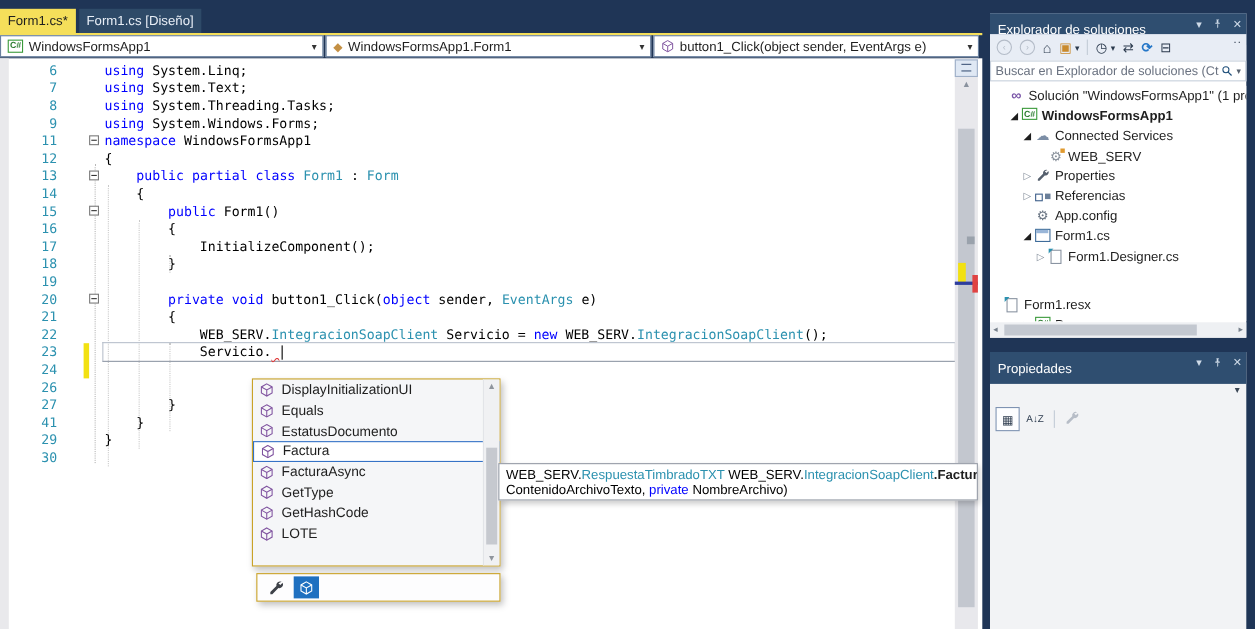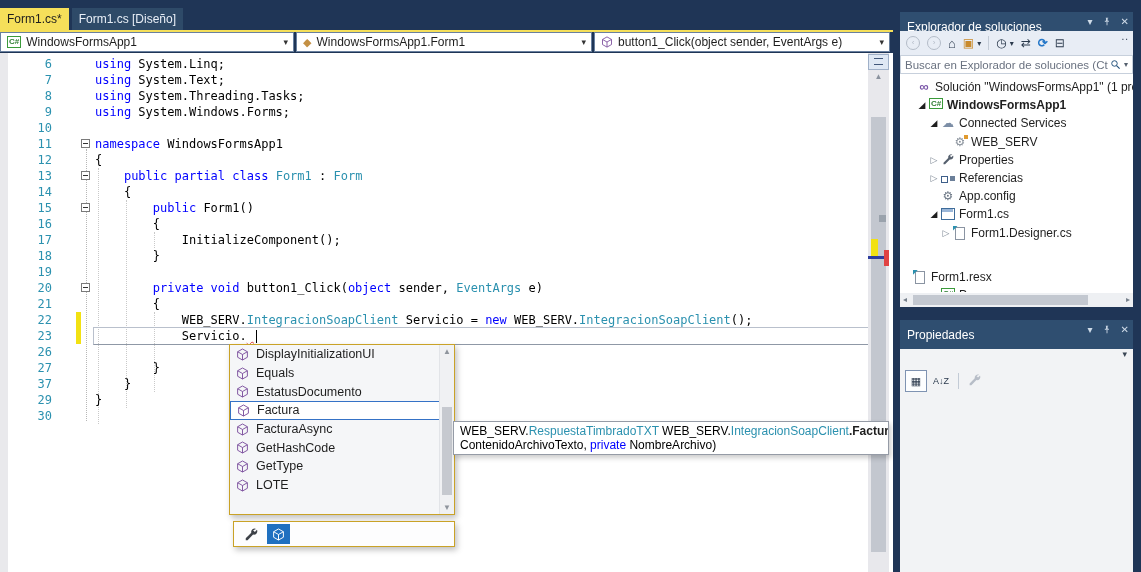--- a/index.html
+++ b/index.html
@@ -216,37 +216,37 @@
       <div id="outline-line"></div>
       <div class="guide" id="g0"></div>
       <div class="guide" id="g1"></div>
       <div class="guide" id="g2a"></div>
       <div class="guide" id="g2b"></div>
       <div id="code-lines">
           <div class="cl"><span class="ln">6</span><span class="code"><span class="tk-k">using</span><span class="tk-p"> System.Linq;</span></span></div>
           <div class="cl"><span class="ln">7</span><span class="code"><span class="tk-k">using</span><span class="tk-p"> System.Text;</span></span></div>
           <div class="cl"><span class="ln">8</span><span class="code"><span class="tk-k">using</span><span class="tk-p"> System.Threading.Tasks;</span></span></div>
           <div class="cl"><span class="ln">9</span><span class="code"><span class="tk-k">using</span><span class="tk-p"> System.Windows.Forms;</span></span></div>
-          <div class="cl"><span class="ln">10</span><span class="code"></span></div>
           <div class="cl"><span class="ln">11</span><span class="fold"></span><span class="code"><span class="tk-k">namespace</span><span class="tk-p"> WindowsFormsApp1</span></span></div>
           <div class="cl"><span class="ln">12</span><span class="code"><span class="tk-p">{</span></span></div>
           <div class="cl"><span class="ln">13</span><span class="fold"></span><span class="code"><span class="tk-p">    </span><span class="tk-k">public</span><span class="tk-p"> </span><span class="tk-k">partial</span><span class="tk-p"> </span><span class="tk-k">class</span><span class="tk-p"> </span><span class="tk-t">Form1</span><span class="tk-p"> : </span><span class="tk-t">Form</span></span></div>
           <div class="cl"><span class="ln">14</span><span class="code"><span class="tk-p">    {</span></span></div>
           <div class="cl"><span class="ln">15</span><span class="fold"></span><span class="code"><span class="tk-p">        </span><span class="tk-k">public</span><span class="tk-p"> Form1()</span></span></div>
           <div class="cl"><span class="ln">16</span><span class="code"><span class="tk-p">        {</span></span></div>
           <div class="cl"><span class="ln">17</span><span class="code"><span class="tk-p">            InitializeComponent();</span></span></div>
           <div class="cl"><span class="ln">18</span><span class="code"><span class="tk-p">        }</span></span></div>
           <div class="cl"><span class="ln">19</span><span class="code"></span></div>
           <div class="cl"><span class="ln">20</span><span class="fold"></span><span class="code"><span class="tk-p">        </span><span class="tk-k">private</span><span class="tk-p"> </span><span class="tk-k">void</span><span class="tk-p"> button1_Click(</span><span class="tk-k">object</span><span class="tk-p"> sender, </span><span class="tk-t">EventArgs</span><span class="tk-p"> e)</span></span></div>
           <div class="cl"><span class="ln">21</span><span class="code"><span class="tk-p">        {</span></span></div>
           <div class="cl"><span class="ln">22</span><span class="code"><span class="tk-p">            WEB_SERV.</span><span class="tk-t">IntegracionSoapClient</span><span class="tk-p"> Servicio = </span><span class="tk-k">new</span><span class="tk-p"> WEB_SERV.</span><span class="tk-t">IntegracionSoapClient</span><span class="tk-p">();</span></span></div>
           <div class="cl"><div class="curbox"></div><span class="ln">23</span><span class="code"><span class="tk-p">            Servicio.</span><span class="squig">&nbsp;</span><span class="caret"></span></span></div>
+          <div class="cl"><span class="ln">24</span><span class="code"></span></div>
           <div class="cl"><span class="ln">26</span><span class="code"></span></div>
           <div class="cl"><span class="ln">27</span><span class="code"><span class="tk-p">        }</span></span></div>
-          <div class="cl"><span class="ln">37</span><span class="code"><span class="tk-p">    }</span></span></div>
+          <div class="cl"><span class="ln">41</span><span class="code"><span class="tk-p">    }</span></span></div>
           <div class="cl"><span class="ln">29</span><span class="code"><span class="tk-p">}</span></span></div>
           <div class="cl"><span class="ln">30</span><span class="code"></span></div>
         </div>
       <div id="change-bar"></div>
 
       <div id="vscroll">
         <div id="vs-splitter"></div>
         <div id="vs-up">▲</div>
         <div id="vs-thumb"></div>
         <div class="vmark" id="vm-gray"></div>
@@ -286,27 +286,27 @@
         <div class="is-row">
     <svg class="cube">
             <use href="#i-cube"></use>
           </svg>
     <span class="is-label">FacturaAsync</span>
   </div>
         <div class="is-row">
     <svg class="cube">
             <use href="#i-cube"></use>
           </svg>
+    <span class="is-label">GetType</span>
+  </div>
+        <div class="is-row">
+    <svg class="cube">
+            <use href="#i-cube"></use>
+          </svg>
     <span class="is-label">GetHashCode</span>
-  </div>
-        <div class="is-row">
-    <svg class="cube">
-            <use href="#i-cube"></use>
-          </svg>
-    <span class="is-label">GetType</span>
   </div>
         <div class="is-row">
     <svg class="cube">
             <use href="#i-cube"></use>
           </svg>
     <span class="is-label">LOTE</span>
   </div>
       </div>
     <div id="is-scroll">
       <div class="sa" id="is-up">▲</div>

